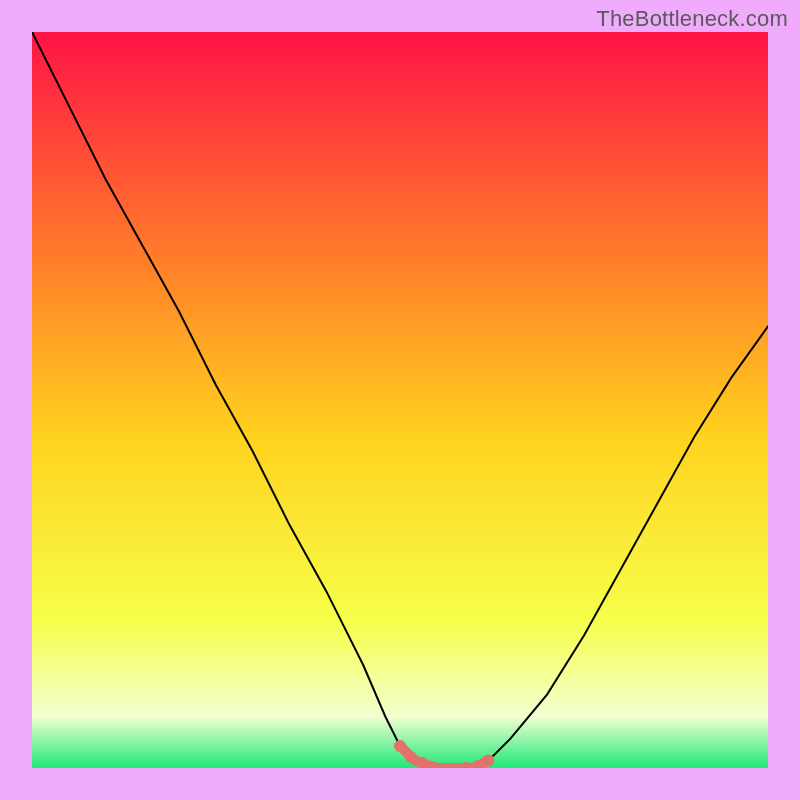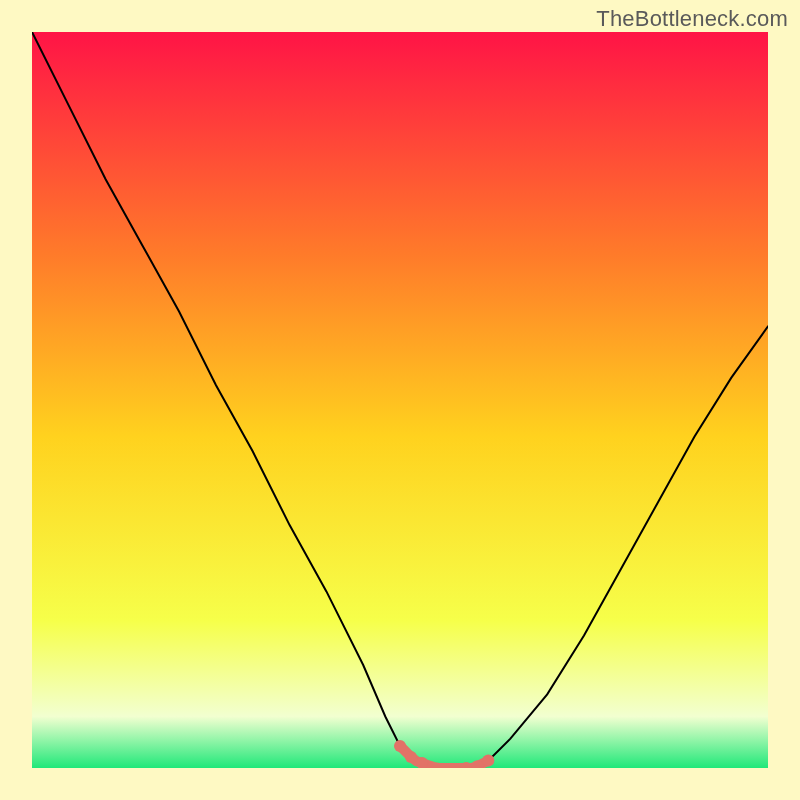--- a/index.html
+++ b/index.html
@@ -8,21 +8,21 @@
     width: 800px;
     height: 800px;
     background: #000;
     overflow: hidden;
     font-family: Arial, Helvetica, sans-serif;
   }
   .frame {
     position: relative;
     width: 800px;
     height: 800px;
-    background: #fef9c3;
+    background: #f0abfc;
   }
   .watermark {
     position: absolute;
     top: 6px;
     right: 12px;
     color: #5a5a5a;
     font-size: 22px;
     font-weight: 500;
     letter-spacing: 0.2px;
     z-index: 10;

